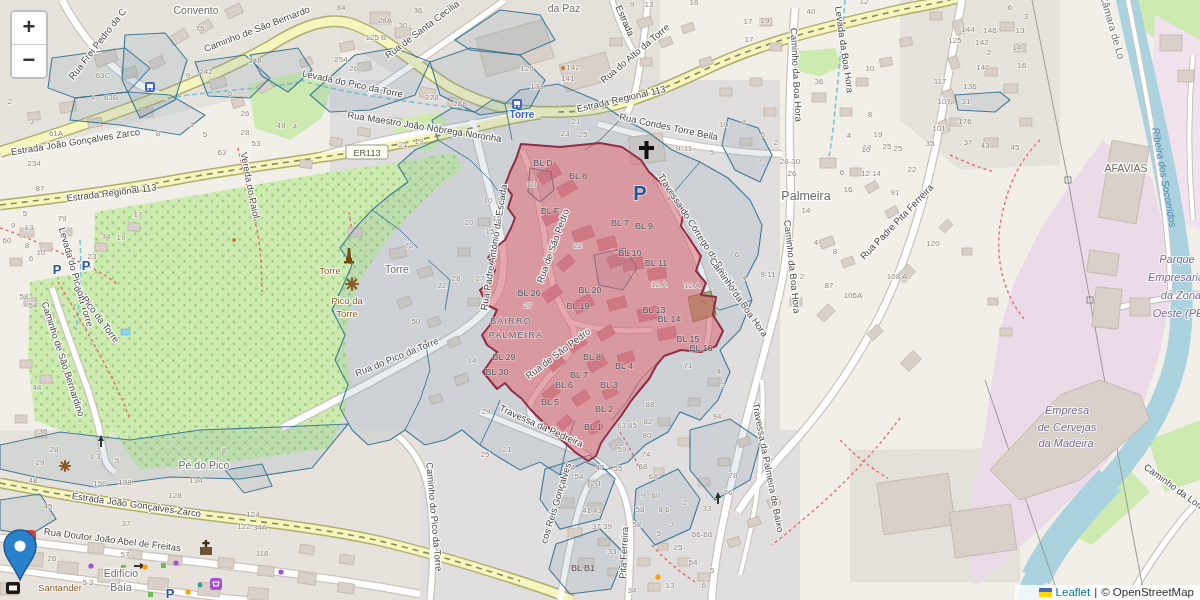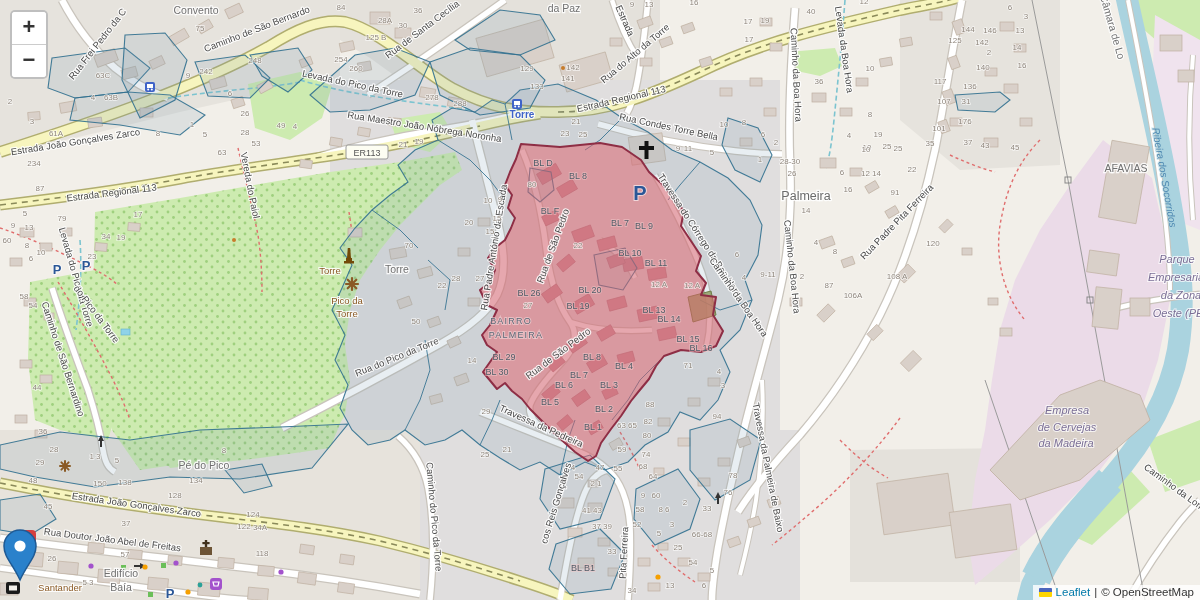--- a/index.html
+++ b/index.html
@@ -16,21 +16,21 @@
   .lbl-ind{font-size:11px;font-style:italic;fill:#7b6f96;stroke:#fff;stroke-width:2.2px;stroke-opacity:.7;paint-order:stroke}
   .lbl-bl{font-size:9px;fill:#515d68;stroke:#f0c7c9;stroke-width:1.8px;stroke-opacity:.55;paint-order:stroke}
   .lbl-hn{font-size:8px;fill:#8f867c;stroke:#fff;stroke-width:1.5px;stroke-opacity:.7;paint-order:stroke}
   .lbl-p{font-size:13px;font-weight:bold;fill:#2b5797;stroke:#fff;stroke-width:2px;stroke-opacity:.7;paint-order:stroke}
   .lbl-pbig{font-size:20px;font-weight:bold;fill:#2b5797;stroke:#fff;stroke-width:2px;stroke-opacity:.6;paint-order:stroke}
   .lbl-shield{font-size:9px;fill:#555}
   
   .zoom-ctl{position:absolute;left:10px;top:10px;width:34px;border:2px solid rgba(0,0,0,.25);border-radius:5px;background:#fff;z-index:10;overflow:hidden}
   .zoom-btn{width:34px;height:32px;line-height:30px;text-align:center;font-size:22px;font-weight:bold;color:#333;cursor:pointer;background:#fff;user-select:none}
   .zoom-btn:first-child{border-bottom:1px solid #ccc}
-  .attribution{position:absolute;right:0;bottom:0;background:rgba(255,255,255,.8);padding:1px 6px 2px 6px;font-size:11.5px;color:#333;z-index:10;display:flex;align-items:center;gap:4px}
+  .attribution{position:absolute;right:0;bottom:0;background:rgba(255,255,255,.8);padding:1px 6px 2px 24px;font-size:11.5px;color:#333;z-index:10;display:flex;align-items:center;gap:4px}
   .attribution a{text-decoration:none;color:#0078A8;cursor:pointer}
   .flag{display:inline-block;width:13px;height:9px;border-radius:1px;overflow:hidden;position:relative;top:0px}
   .flag .b{height:4.5px;background:#4C66BC}.flag .y{height:4.5px;background:#FFD500}
 </style>
 </head>
 <body>
 
 <div class="map-wrap">
   <svg id="mapsvg" width="1200" height="600" viewBox="0 0 1200 600">
     <defs>

